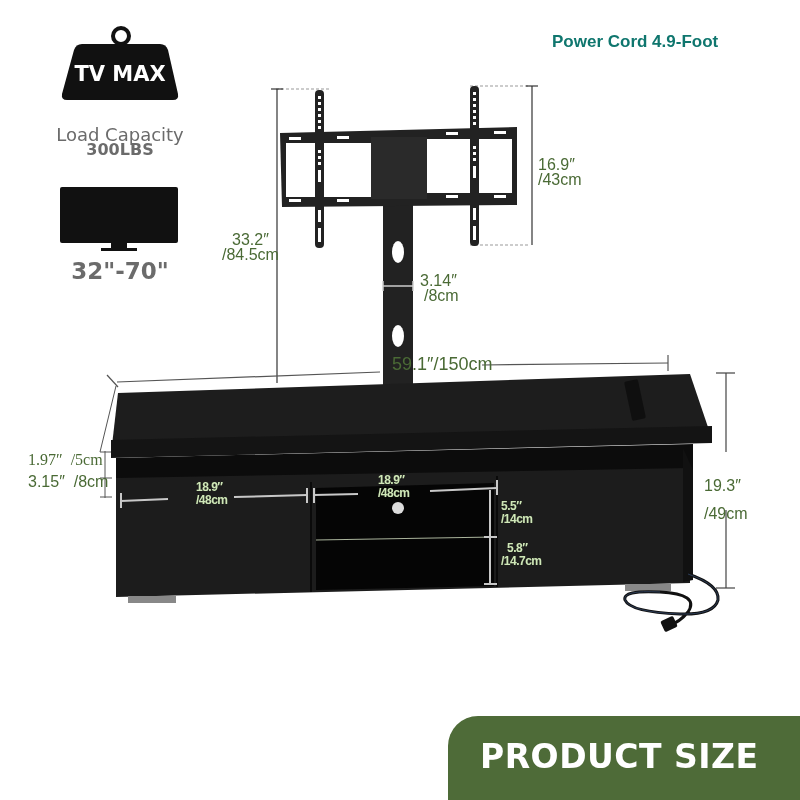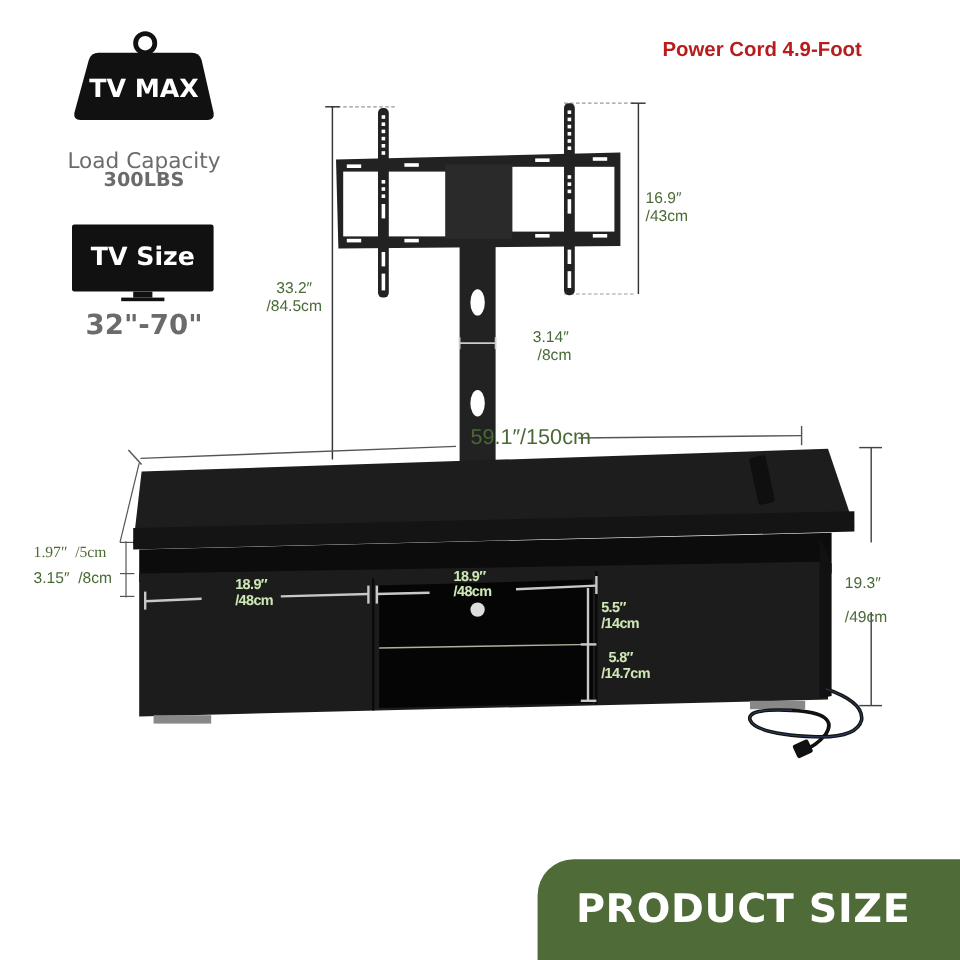--- a/index.html
+++ b/index.html
@@ -1,21 +1,21 @@
 <!DOCTYPE html>
 <html><head>
 <meta charset="utf-8">
 <style>
   html, body { margin: 0; padding: 0; background: #ffffff; }
   body { width: 800px; height: 800px; position: relative; overflow: hidden; font-family: "DejaVu Sans", sans-serif; }
   .abs { position: absolute; }
-  .gtext { color: #b91c1c; font-family: "Liberation Sans", sans-serif; }
+  .gtext { color: #0f766e; font-family: "Liberation Sans", sans-serif; }
   .greytext { color: #6b6b6b; }
   .badge-text { color: #ffffff; font-weight: bold; font-family: "DejaVu Sans", sans-serif; }
-  .dim { font-size: 13px; line-height: 15px; color: #4a6a35; font-family: "Liberation Sans", sans-serif; }
+  .dim { font-size: 16px; line-height: 15px; color: #4a6a35; font-family: "Liberation Sans", sans-serif; }
   .dim-in { font-size: 12px; line-height: 13px; color: #cfe6b8; font-family: "Liberation Sans", sans-serif; font-weight: bold; letter-spacing: -0.5px; text-shadow: 0 0 1px #2c3a22; }
   .banner { background: #4e6b38; border-top-left-radius: 30px; }
 </style>
 </head>
 <body>
 
 <div class="abs" style="left:60px; top:22px; width:120px; height:80px;">
   <svg class="abs" width="120" height="80" viewBox="0 0 120 80" style="left:0;top:0;">
     <circle cx="61" cy="14" r="8" fill="none" stroke="#111" stroke-width="4"></circle>
     <path d="M14 28 Q16 22 22 22 L100 22 Q106 22 108 28 L118 72 Q119 78 113 78 L7 78 Q1 78 2 72 Z" fill="#111"></path>
@@ -24,21 +24,20 @@
 </div>
 <div class="abs greytext" style="left:40px; top:124px; width:160px; text-align:center; font-size:18px;">Load Capacity</div>
 <div class="abs greytext" style="left:40px; top:140px; width:160px; text-align:center; font-size:16px; font-weight:bold;">300LBS</div>
 
 <div class="abs" style="left:59px; top:186px; width:120px; height:68px;">
   <svg class="abs" width="120" height="68" viewBox="0 0 120 68" style="left:0;top:0;">
     <rect x="1" y="1" width="118" height="56" rx="2" fill="#111"></rect>
     <rect x="52" y="57" width="16" height="5" fill="#111"></rect>
     <rect x="42" y="62" width="36" height="3" fill="#111"></rect>
   </svg>
-  <div class="abs badge-text" style="left:0; top:16px; width:120px; text-align:center; font-size:21px;">TV Size</div>
 </div>
 <div class="abs greytext" style="left:40px; top:258px; width:160px; text-align:center; font-size:23px; font-weight:bold;">32"-70"</div>
 
 <div class="abs gtext" style="left:552px; top:32px; font-size:17px; font-weight:bold;">Power Cord 4.9-Foot</div>
 
 <svg class="abs" width="800" height="700" viewBox="0 0 800 700" style="left:0; top:0;">
 
   <line x1="276" y1="89" x2="330" y2="89" stroke="#999" stroke-dasharray="3,2" stroke-width="1"></line>
   <line x1="470" y1="86" x2="530" y2="86" stroke="#999" stroke-dasharray="3,2" stroke-width="1"></line>
   <line x1="470" y1="245" x2="530" y2="245" stroke="#999" stroke-dasharray="3,2" stroke-width="1"></line>
@@ -160,21 +159,21 @@
 </svg>
 
 <div class="abs dim" style="left:538px; top:157px;">
   <div>16.9″</div>
   <div>/43cm</div>
 </div>
 <div class="abs dim" style="left:222px; top:232px; text-align:center;">
   <div>33.2″</div>
   <div>/84.5cm</div>
 </div>
-<div class="abs dim" style="left:420px; top:273px;margin-left:24px;">
+<div class="abs dim" style="left:420px; top:273px;">
   <div>3.14″</div>
   <div style="padding-left:4px;">/8cm</div>
 </div>
 <div class="abs dim" style="left:392px; top:357px; font-size:18px;">59.1″/150cm</div>
 <div class="abs dim" style="left:704px; top:472px; line-height:28px;">
   <div>19.3″</div>
   <div>/49cm</div>
 </div>
 <div class="abs dim" style="left:28px; top:452px; white-space:pre;font-family:Liberation Serif, serif;">1.97″  /5cm</div>
 <div class="abs dim" style="left:28px; top:474px; white-space:pre;">3.15″  /8cm</div>

